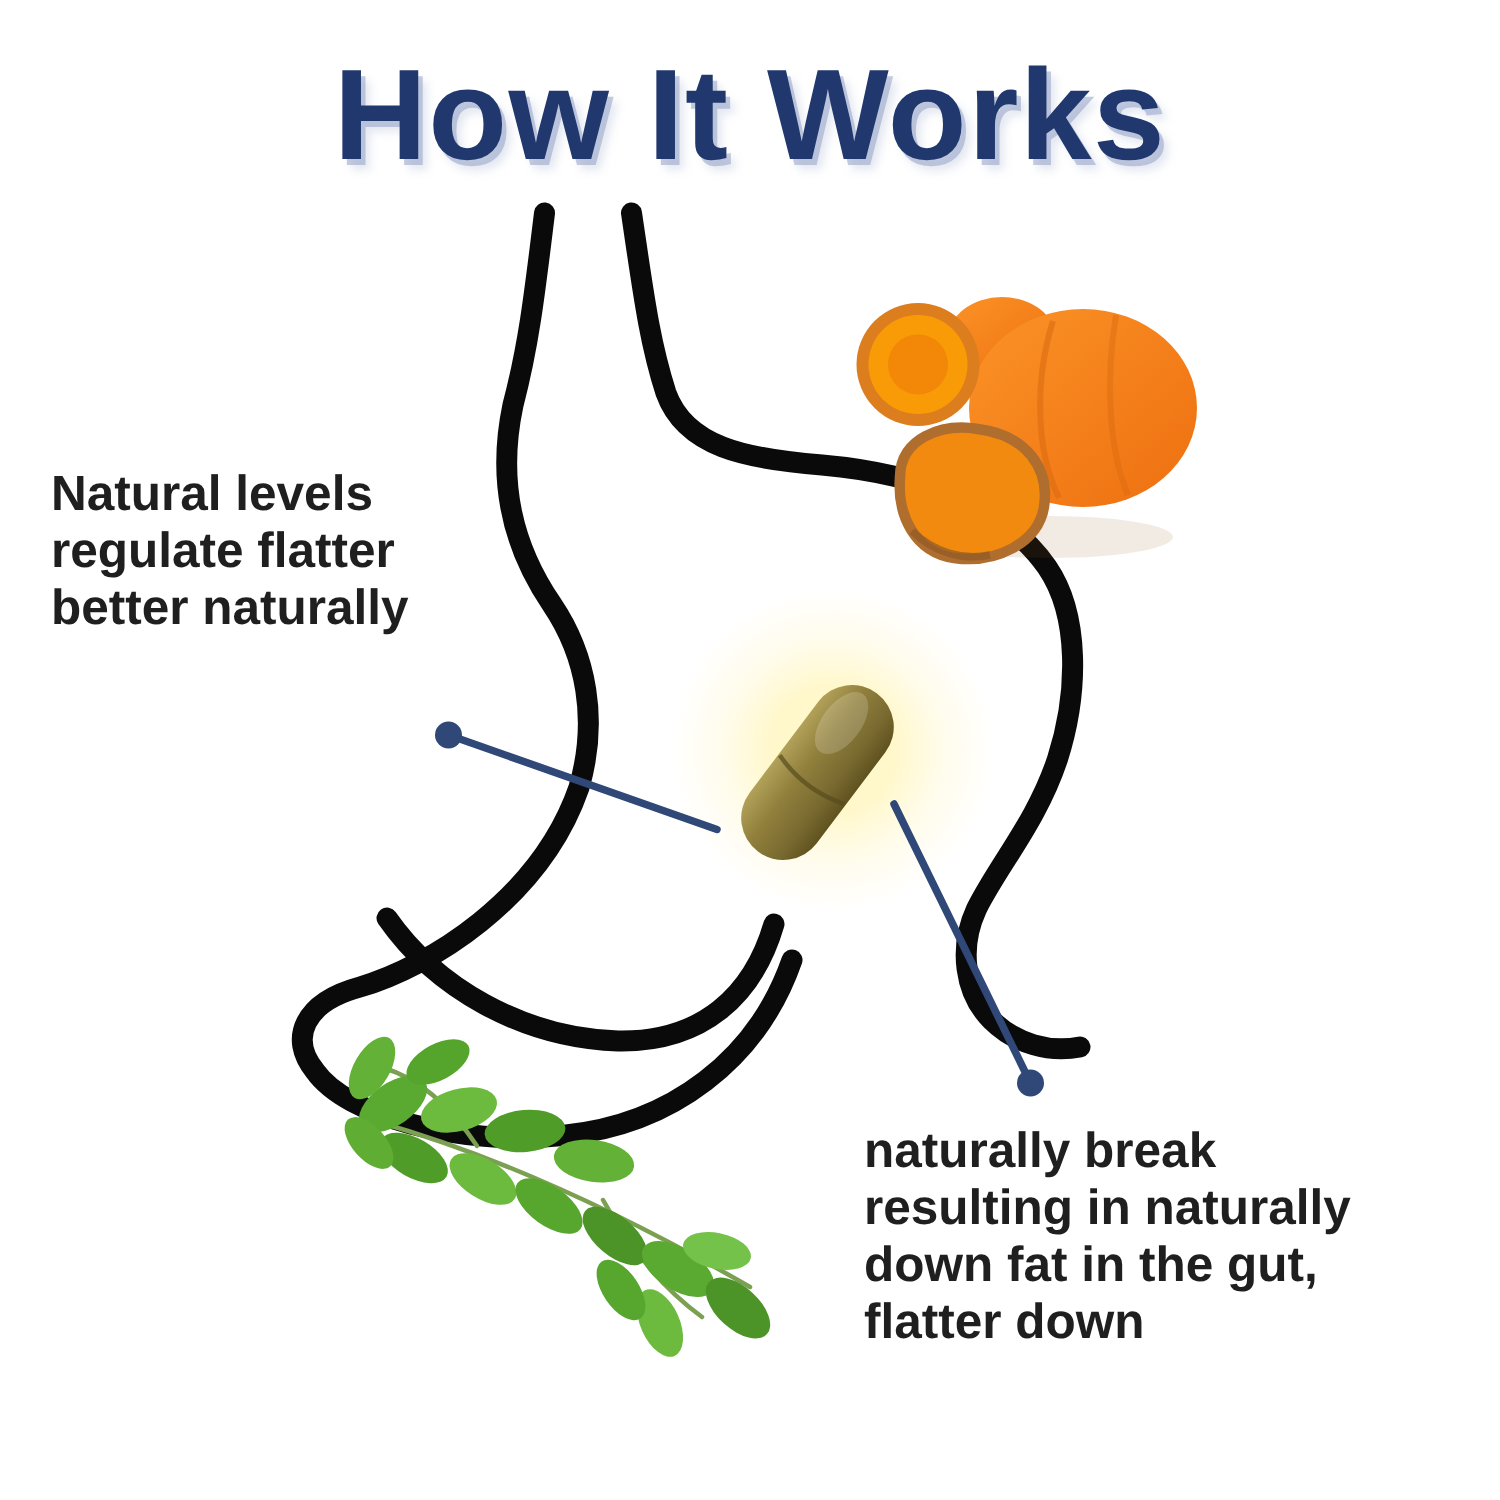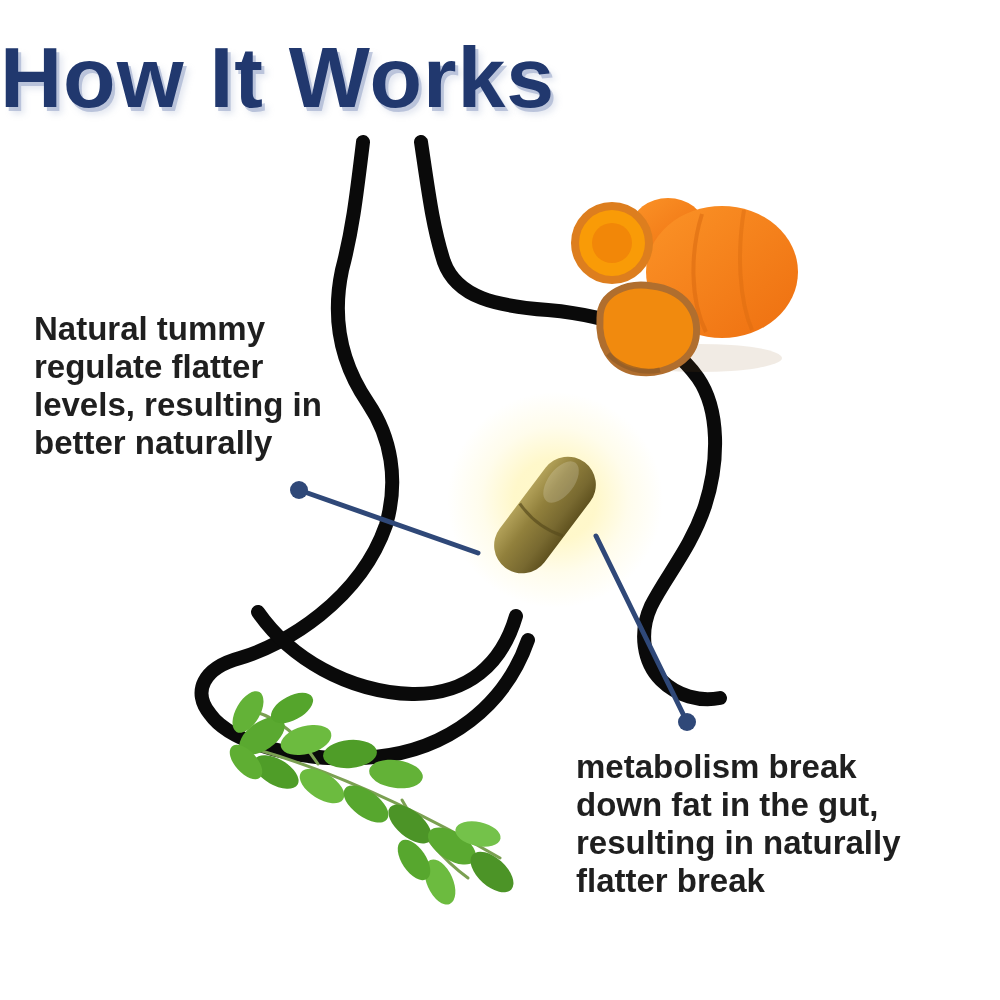--- a/index.html
+++ b/index.html
@@ -1,19 +1,19 @@
 <!DOCTYPE html>
 <html style="--background: #ffffff; --title: #21386e; --body-text: #1f1f1f; --outline: #0a0a0a; --connector: #2f4878; --glow: #fff3a8; --capsule-light: #b2a159; --capsule-dark: #60521f; --turmeric-orange: #f57d1f; --turmeric-face: #f99b07; --leaf-green: #57a72e;"><head>
 <meta charset="utf-8">
 <style>
   *{margin:0;padding:0;box-sizing:border-box}
   html,body{width:1000px;height:1000px;background:var(--background,#ffffff);overflow:hidden}
   .stage{position:relative;width:1000px;height:1000px;background:var(--background,#ffffff);
          font-family:"Liberation Sans",sans-serif}
-  .title{position:absolute;top:34px;left:0;width:100%;line-height:1;
+  .title{position:absolute;top:34px;left:0;width:100%;text-align:center;line-height:1;
          font-size:86px;font-weight:700;letter-spacing:1px;color:var(--title,#21386e);
          text-shadow:3px 4px 0 rgba(148,163,198,.55),6px 7px 6px rgba(148,163,198,.25)}
   svg.diagram{position:absolute;left:0;top:0;width:1000px;height:1000px}
   .outline{fill:none;stroke:var(--outline,#0a0a0a);stroke-width:14;stroke-linecap:round}
   .connector-line{stroke:var(--connector,#2f4878);stroke-width:5;stroke-linecap:round}
   .connector-dot{fill:var(--connector,#2f4878)}
   .stem{fill:none;stroke:#7ba052;stroke-width:3;stroke-linecap:round}
   .note{position:absolute;font-weight:700;color:var(--body-text,#1f1f1f);
         font-size:33px;line-height:38px;white-space:nowrap}
   .note span{display:block}
@@ -98,26 +98,25 @@
 
     <g>
       <line class="connector-line" x1="299" y1="490" x2="478" y2="553"></line>
       <line class="connector-line" x1="596" y1="536" x2="687" y2="722"></line>
       <circle class="connector-dot" cx="299" cy="490" r="9"></circle>
       <circle class="connector-dot" cx="687" cy="722" r="9"></circle>
     </g>
   </svg>
 
   <div class="note note-left">
-    <span>Natural tummy</span>
+    <span>Natural levels</span>
     <span>regulate flatter</span>
-    <span>levels, resulting in</span>
     <span>better naturally</span>
   </div>
 
   <div class="note note-right">
-    <span>metabolism break</span>
+    <span>naturally break</span>
+    <span>resulting in naturally</span>
     <span>down fat in the gut,</span>
-    <span>resulting in naturally</span>
-    <span>flatter break</span>
+    <span>flatter down</span>
   </div>
 
 </div>
 
 </body></html>

